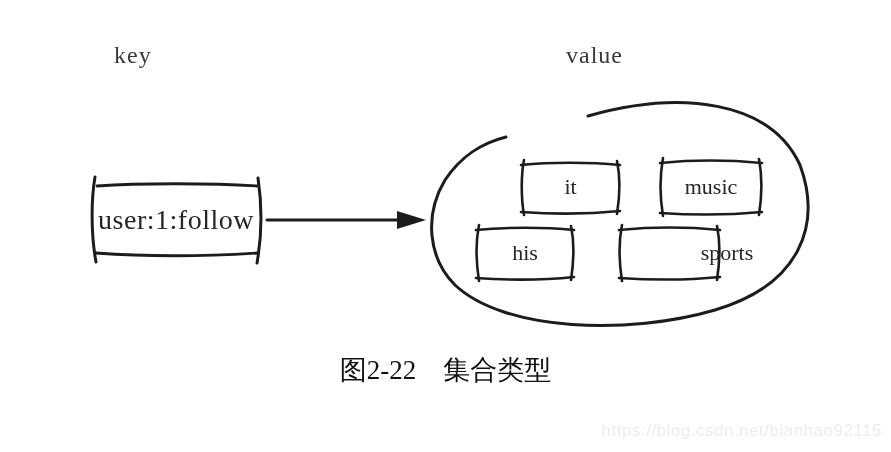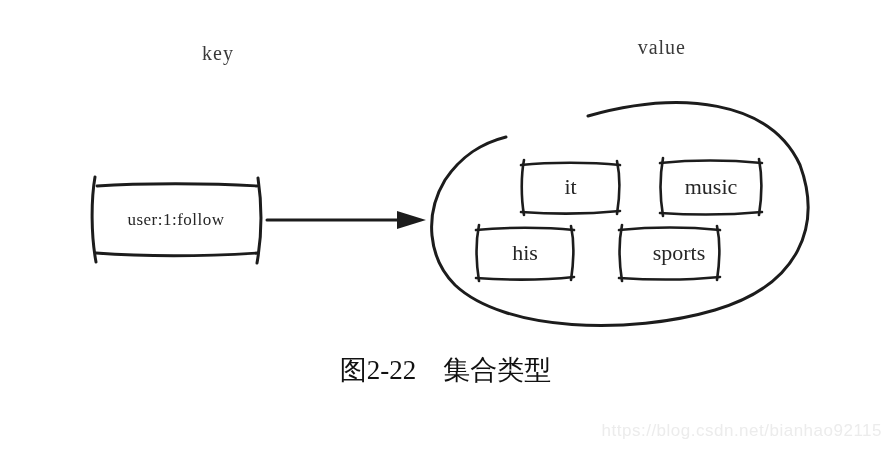--- a/index.html
+++ b/index.html
@@ -8,34 +8,34 @@
     width: 891px;
     height: 452px;
     background: #ffffff;
     overflow: hidden;
     font-family: "Liberation Serif", "DejaVu Serif", serif;
   }
   .stage svg { position: absolute; left: 0; top: 0; }
   .col-label {
     position: absolute;
     width: 120px;
-    text-align: right;
-    font-size: 20px;
+    text-align: left;
+    font-size: 24px;
     color: #3a3a3a;
     letter-spacing: 1px;
   }
   .box-text {
     position: absolute;
     display: flex;
     align-items: center;
     justify-content: center;
     font-size: 22px;
     color: #262626;
   }
-  .key-box-text { font-size: 17px; letter-spacing: 0.5px; }
+  .key-box-text { font-size: 28px; letter-spacing: 0.5px; }
   .caption {
     position: absolute;
     left: 0; right: 0;
     top: 352px;
     text-align: center;
     font-size: 27px;
     color: #111111;
   }
   .watermark {
     position: absolute;
@@ -99,26 +99,26 @@
 
     <g>
       <path class="ink" stroke-width="2.6" d="M 619 230 C 650 227, 690 227, 720 230"></path>
       <path class="ink" stroke-width="2.6" d="M 717 226 C 720 240, 720 260, 717 280"></path>
       <path class="ink" stroke-width="2.6" d="M 720 277 C 690 280, 650 280, 619 278"></path>
       <path class="ink" stroke-width="2.6" d="M 622 225 C 619 240, 619 262, 622 281"></path>
     </g>
   </svg>
 
   <div class="col-label" style="left:114px; top:42px;">key</div>
-  <div class="col-label" style="left:566px; top:36px;">value</div>
+  <div class="col-label" style="left:566px; top:42px;">value</div>
 
   <div class="box-text key-box-text" style="left:92px; top:182px; width:168px; height:76px;">user:1:follow</div>
 
   <div class="box-text" style="left:523px; top:162px; width:95px; height:50px;text-align:right;">it</div>
   <div class="box-text" style="left:662px; top:160px; width:98px; height:53px;">music</div>
   <div class="box-text" style="left:478px; top:227px; width:94px; height:51px;">his</div>
-  <div class="box-text" style="left:621px; top:227px; width:116px; height:51px;">sports</div>
+  <div class="box-text" style="left:621px; top:227px; width:116px; height:51px;padding-left:48px;">sports</div>
 
   <div class="caption">图2-22　集合类型</div>
 
   <div class="watermark">https://blog.csdn.net/bianhao92115</div>
 
 </div>
 
 </body></html>

